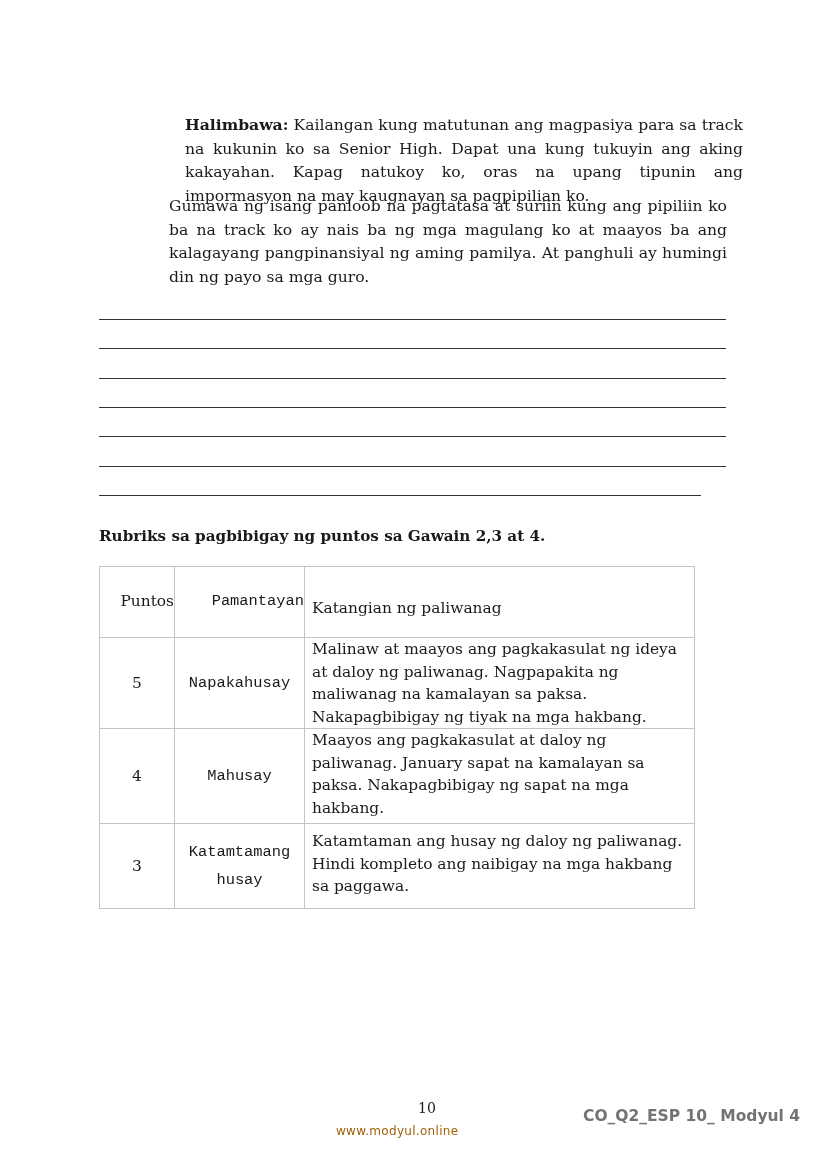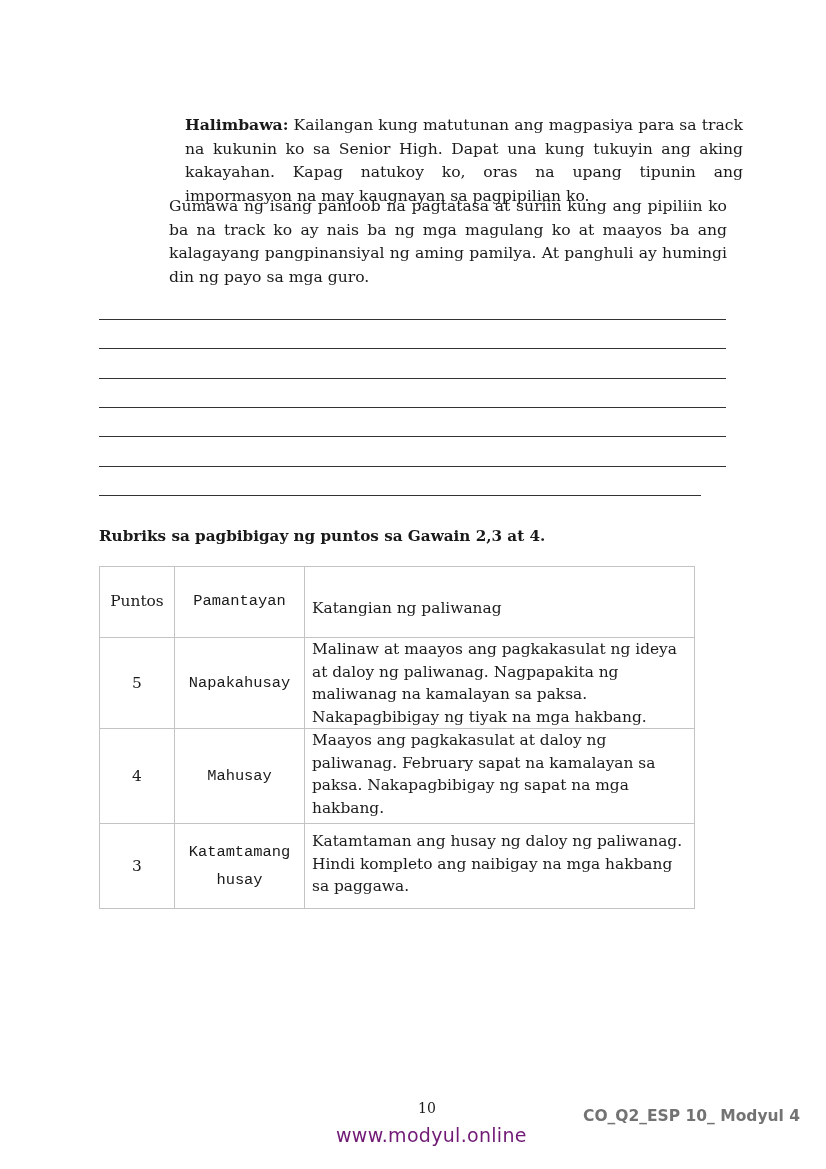--- a/index.html
+++ b/index.html
@@ -13,30 +13,30 @@
     .line { position: absolute; left: 99px; height: 0; border-top: 1.3px solid #333; }
     .heading { position: absolute; left: 99px; top: 527px; font-weight: bold; font-size: 15.2px; }
     table { position: absolute; left: 99px; top: 566px; border-collapse: collapse; width: 596px;
             font-size: 15.4px; line-height: 22.5px; }
     td { border: 1px solid #c4c4c4; vertical-align: middle; padding: 0; }
     td.c1 { width: 74px; text-align: center; }
     td.c2 { width: 129px; text-align: center; font-family: Liberation Mono, monospace; }
     td.c3 { padding-left: 7px; padding-right: 8px; vertical-align: top; }
     tr.h { height: 71px; }
     tr.h td.c3 { vertical-align: middle; padding-top: 12px; margin-top: 10px; }
-    tr.h td.c1, tr.h td.c2 { padding-bottom: 1px; }
+    tr.h td.c1, tr.h td.c2 { padding-bottom: 1px; text-align: right; }
     tr.r1 { height: 91px; }
     tr.r2 { height: 95px; }
     tr.r3 { height: 85px; }
     tr.r3 td.c3 { padding-top: 6px; }
     .page-num { position: absolute; left: 418px; top: 1100px; font-size: 14px; }
     .code { position: absolute; left: 583px; top: 1107px; font-family: "DejaVu Sans", "Liberation Sans", sans-serif;
             font-weight: bold; font-size: 15.5px; color: #737373; }
     .watermark { position: absolute; left: 336px; top: 1124px; font-family: "DejaVu Sans", "Liberation Sans", sans-serif;
-                 font-size: 19px; color: #701a75; letter-spacing: 0.3px; }
+                 font-size: 12px; color: #a16207; letter-spacing: 0.3px; }
   </style>
 </head>
 <body>
 
 <p class="para" id="p1" style="margin:16px;"><b>Halimbawa:</b><span> Kailangan kung matutunan ang magpasiya para sa track na kukunin ko sa Senior High. Dapat una kung tukuyin ang aking kakayahan. Kapag natukoy ko, oras na upang tipunin ang impormasyon na may kaugnayan sa pagpipilian ko.</span></p>
 
 <p class="para" id="p2" style="margin:0;">Gumawa ng isang panloob na pagtatasa at suriin kung ang pipiliin ko ba na track ko ay nais ba ng mga magulang ko at maayos ba ang kalagayang pangpinansiyal ng aming pamilya. At panghuli ay humingi din ng payo sa mga guro.</p>
 
 <div>
   <div class="line" style="top:319px; width:627px;"></div>
@@ -58,21 +58,21 @@
     <td class="c3">Katangian ng paliwanag</td>
   </tr>
   <tr class="r1">
     <td class="c1">5</td>
     <td class="c2">Napakahusay</td>
     <td class="c3">Malinaw at maayos ang pagkakasulat ng ideya at daloy ng paliwanag. Nagpapakita ng maliwanag na kamalayan sa paksa. Nakapagbibigay ng tiyak na mga hakbang.</td>
   </tr>
   <tr class="r2">
     <td class="c1">4</td>
     <td class="c2">Mahusay</td>
-    <td class="c3">Maayos ang pagkakasulat at daloy ng paliwanag. February sapat na kamalayan sa paksa. Nakapagbibigay ng sapat na mga hakbang.</td>
+    <td class="c3">Maayos ang pagkakasulat at daloy ng paliwanag. January sapat na kamalayan sa paksa. Nakapagbibigay ng sapat na mga hakbang.</td>
   </tr>
   <tr class="r3">
     <td class="c1">3</td>
     <td class="c2" style="line-height:28px;">Katamtamang husay</td>
     <td class="c3">Katamtaman ang husay ng daloy ng paliwanag. Hindi kompleto ang naibigay na mga hakbang sa paggawa.</td>
   </tr>
 </tbody>
   </table>
 
 <div class="page-num">10</div>

